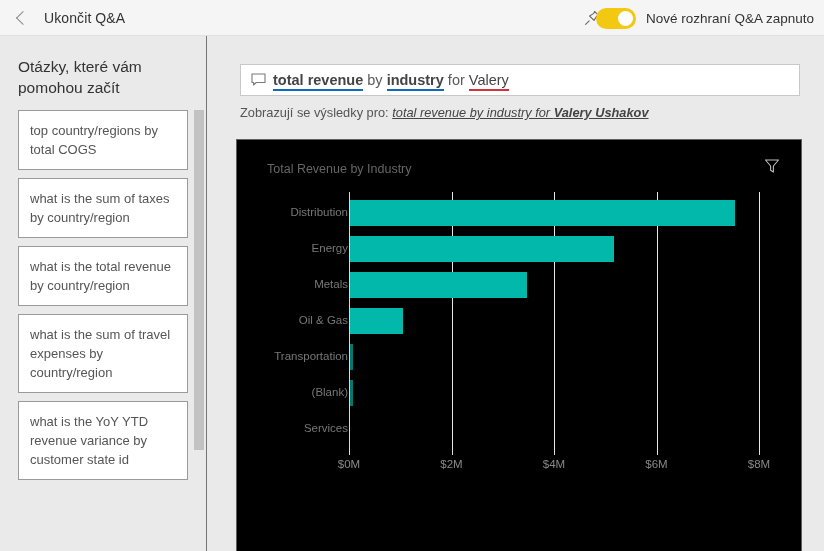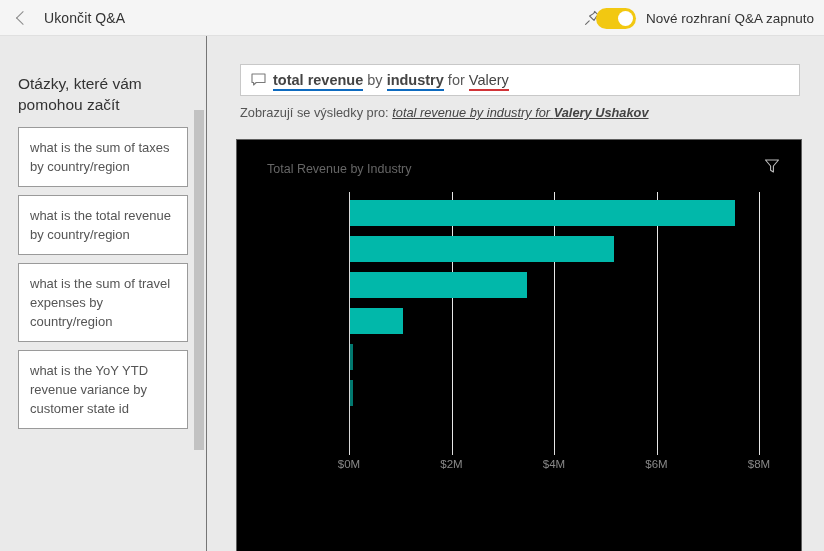--- a/index.html
+++ b/index.html
@@ -96,21 +96,21 @@
     position: absolute;
     left: 0; top: 36px;
     width: 207px;
     height: 515px;
     background: #eaeaea;
     border-right: 1px solid #767676;
     box-sizing: border-box;
     overflow: hidden;
   }
   .sidebar-title {
-    margin: 37px 18px 12px 18px;
+    margin: 20px 18px 12px 18px;
     font-size: 15.5px;
     line-height: 21px;
     color: #333333;
   }
   .suggestions {
     margin: 0 18px 0 18px;
   }
   .sugg-card {
     background: #ffffff;
     border: 1px solid #9a9a9a;
@@ -300,20 +300,21 @@
       <span class="toggle">
         <span class="knob"></span>
       </span>
       <span class="toggle-label">Nové rozhraní Q&amp;A zapnuto</span>
     </div>
   </div>
 
   <div class="sidebar">
     <div class="sidebar-title">Otázky, které vám pomohou začít</div>
     <div class="suggestions" id="suggestions-list">
+        <div class="sugg-card">top country/regions by total COGS</div>
         <div class="sugg-card">what is the sum of taxes by country/region</div>
         <div class="sugg-card">what is the total revenue by country/region</div>
         <div class="sugg-card">what is the sum of travel expenses by country/region</div>
         <div class="sugg-card">what is the YoY YTD revenue variance by customer state id</div>
       </div>
     <div class="sb-scrollbar">
       <div class="sb-thumb"></div>
     </div>
   </div>
 
@@ -334,20 +335,29 @@
 
     <div class="chart-card">
       <div class="chart-title">Total Revenue by Industry</div>
       <div class="filter-icon">
         <svg width="18" height="18" viewBox="0 0 18 18">
           <path d="M2.5 3 H15.5 L10.4 9 V15 L7.6 13.2 V9 Z" fill="none" stroke="#bdbdbd" stroke-width="1.1" stroke-linejoin="round"></path>
         </svg>
       </div>
 
       <div class="plot">
+        <div class="cat-labels" id="cat-labels">
+            <div class="cat-row" style="top: 14px;">Distribution</div>
+            <div class="cat-row" style="top: 50px;">Energy</div>
+            <div class="cat-row" style="top: 86px;">Metals</div>
+            <div class="cat-row" style="top: 122px;">Oil &amp; Gas</div>
+            <div class="cat-row" style="top: 158px;">Transportation</div>
+            <div class="cat-row" style="top: 194px;">(Blank)</div>
+            <div class="cat-row" style="top: 230px;">Services</div>
+          </div>
         <div class="bars" id="bars-area">
           <div class="axisline"></div>
         <div class="gridline" style="left: 102.5px;"></div>
             <div class="gridline" style="left: 205px;"></div>
             <div class="gridline" style="left: 307.5px;"></div>
             <div class="gridline" style="left: 410px;"></div>
             <div class="bar" title="Distribution: 7.52$M" style="left: 1px; top: 8px; width: 385.4px; background: rgb(1, 184, 170);"></div>
             <div class="bar" title="Energy: 5.15$M" style="left: 1px; top: 44px; width: 263.938px; background: rgb(1, 184, 170);"></div>
             <div class="bar" title="Metals: 3.46$M" style="left: 1px; top: 80px; width: 177.325px; background: rgb(1, 184, 170);"></div>
             <div class="bar" title="Oil &amp; Gas: 1.04$M" style="left: 1px; top: 116px; width: 53.3px; background: rgb(1, 184, 170);"></div>

